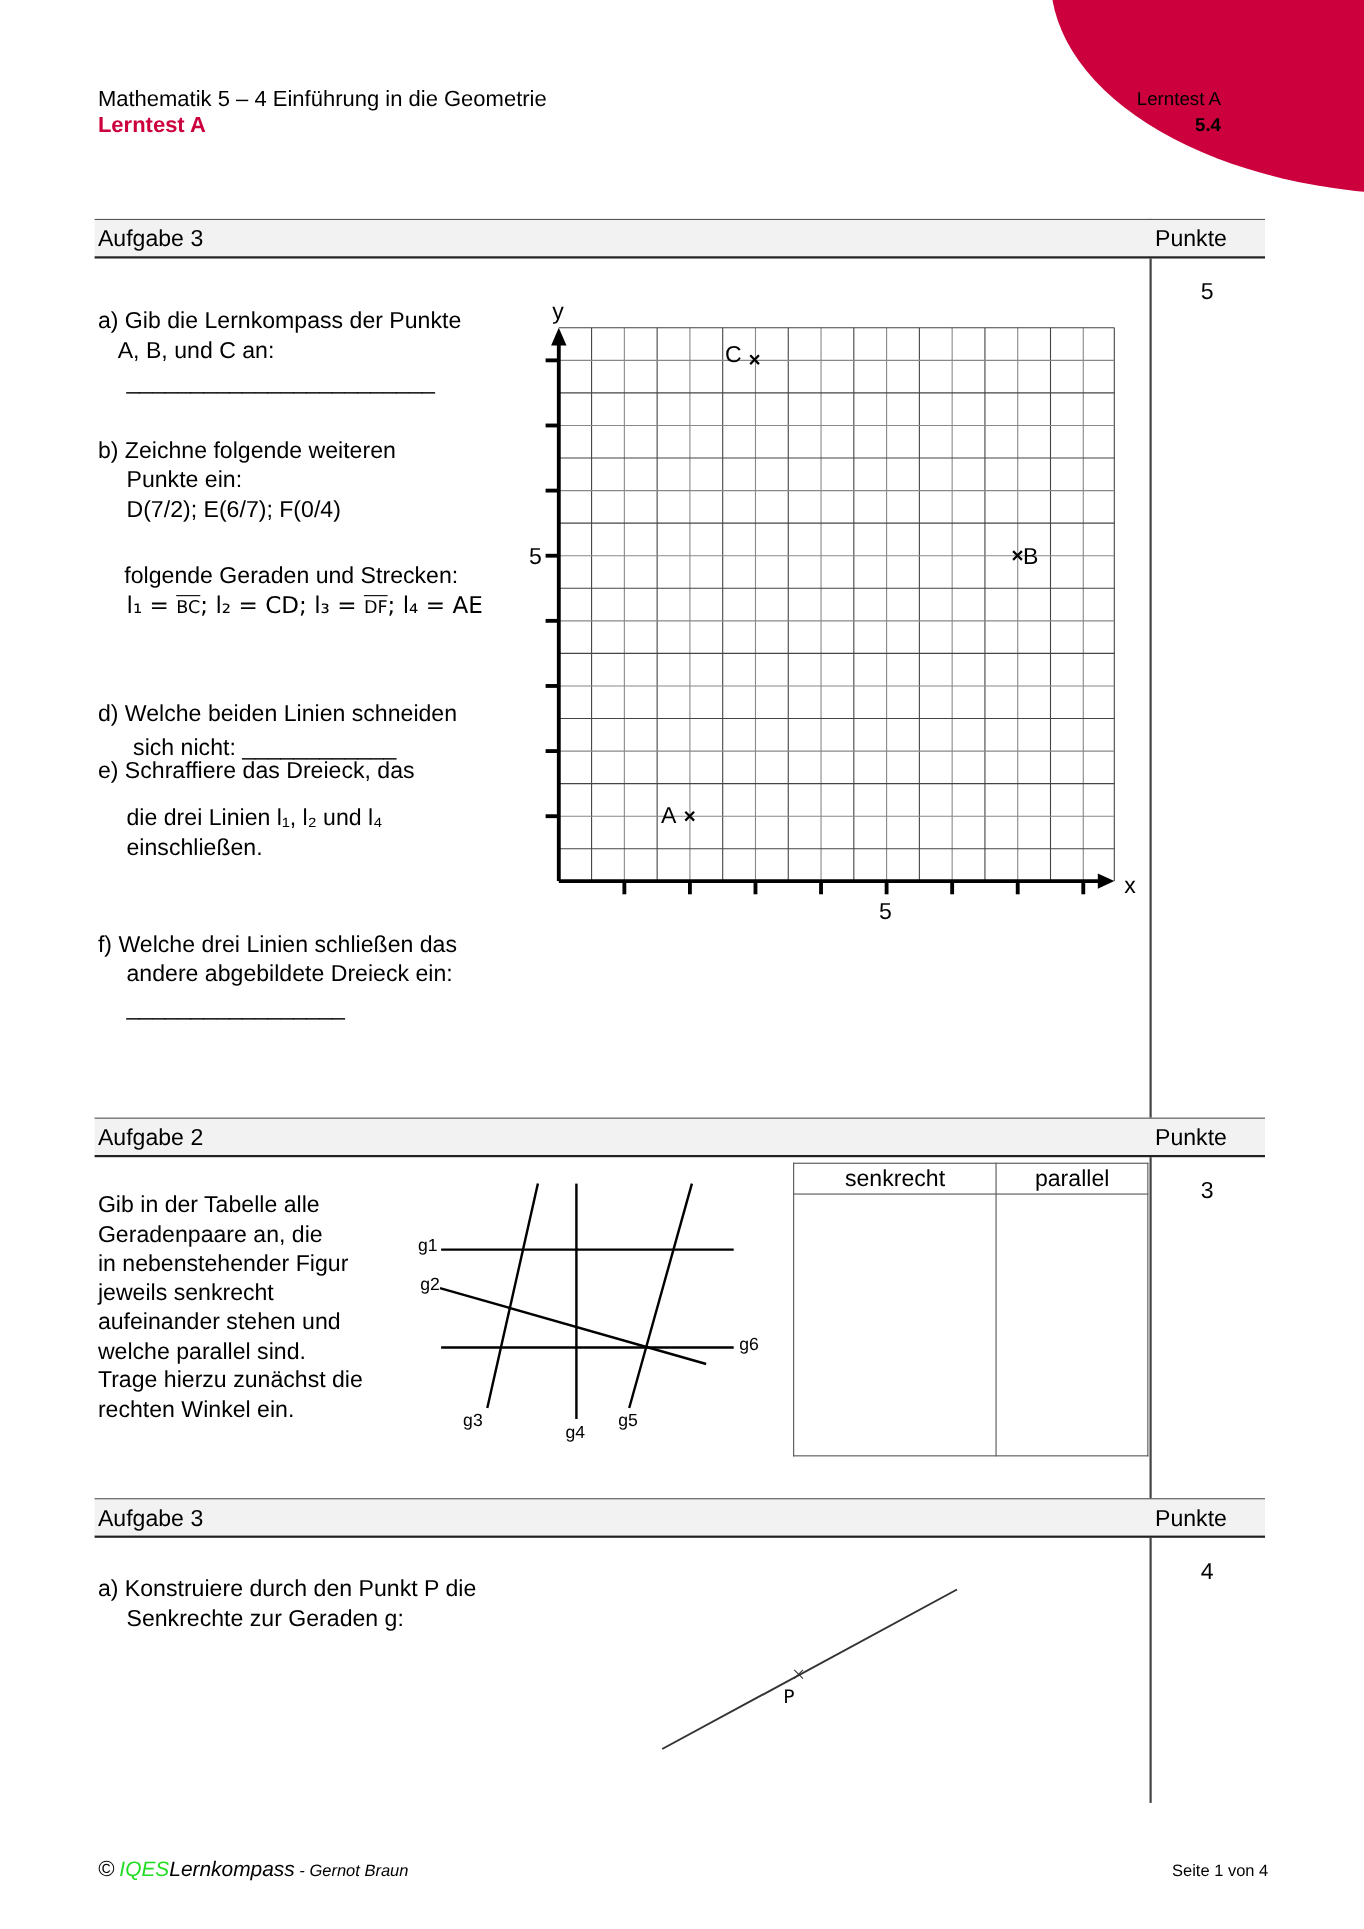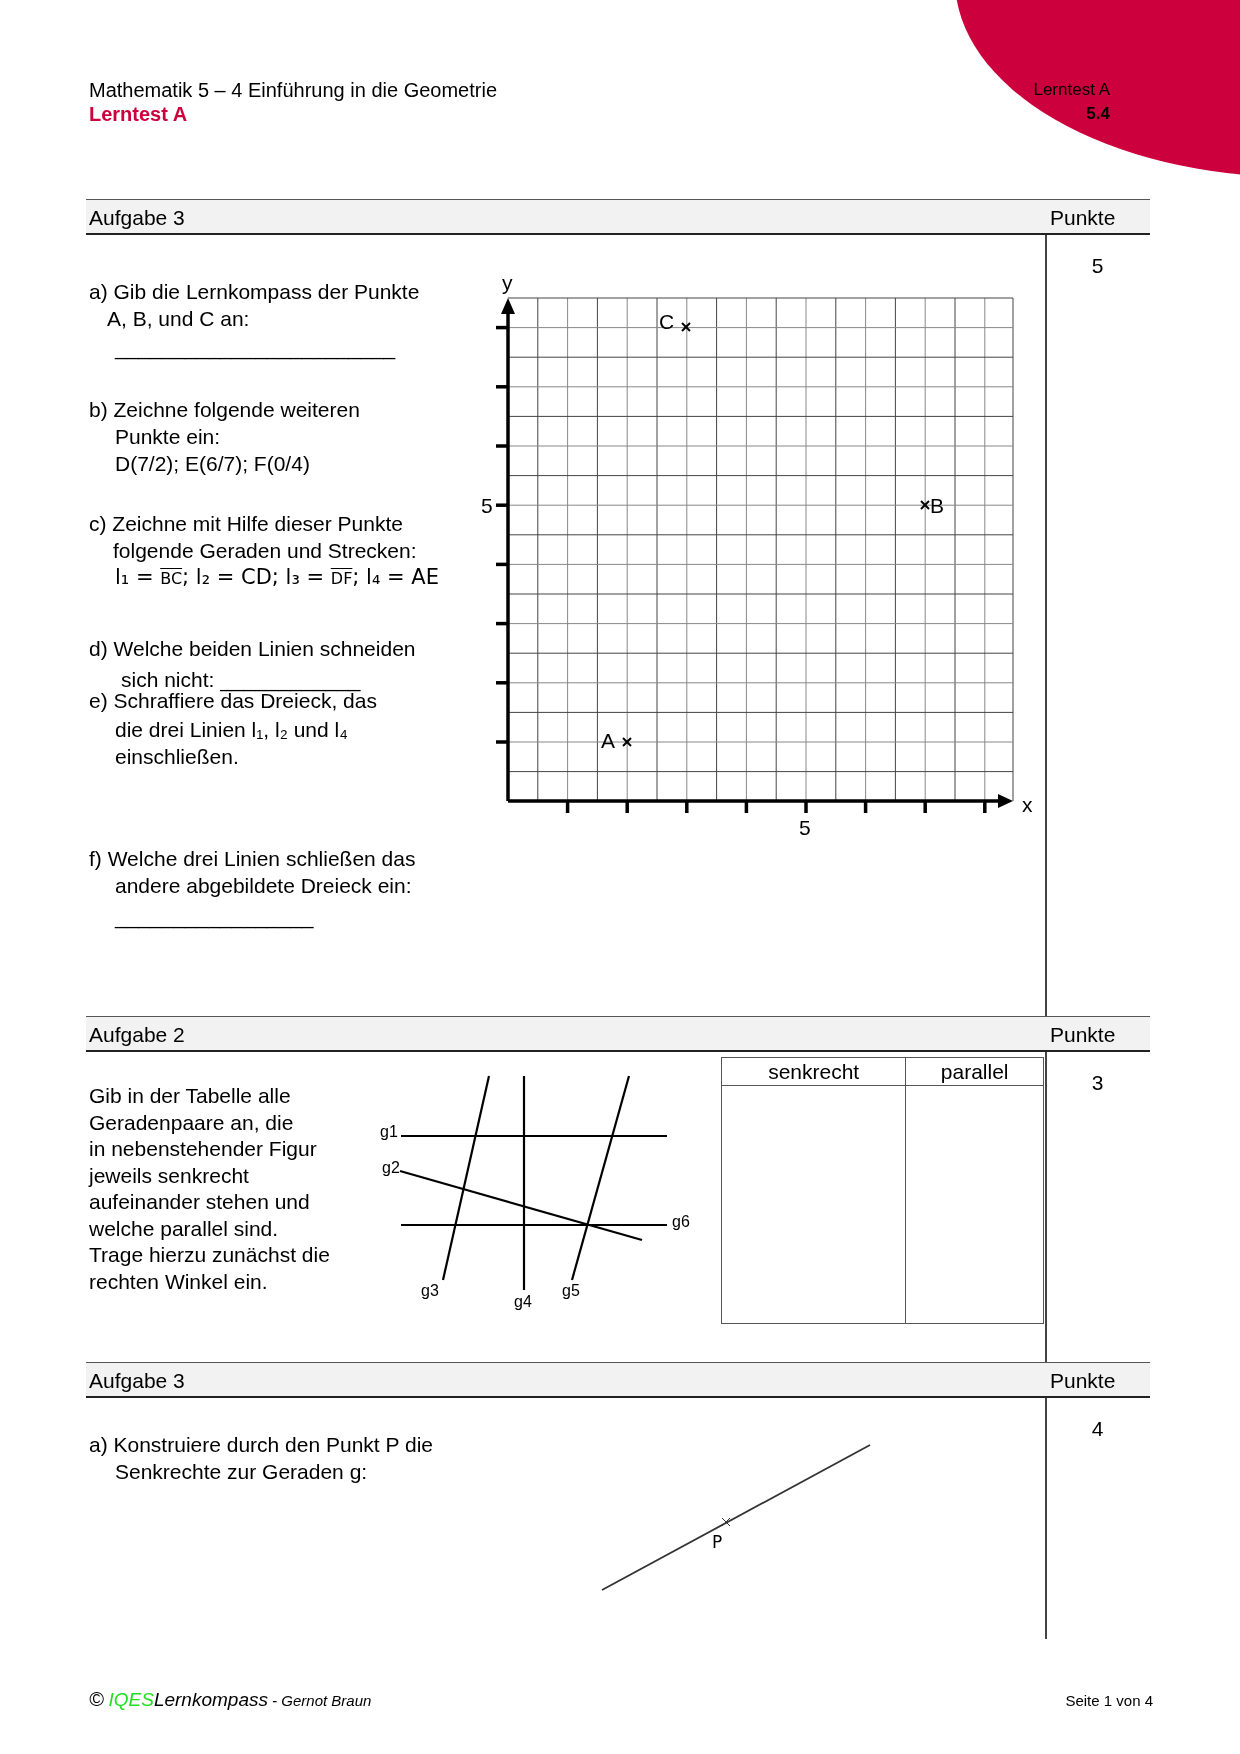--- a/index.html
+++ b/index.html
@@ -52,31 +52,30 @@
   <div>a) Gib die Lernkompass der Punkte</div>
   <div style="padding-left:18px">A, B, und C an:</div>
   <div style="padding-left:26px;margin-top:2px">________________________</div>
 </div>
 <div class="abs txt" style="left:89px;top:396px;">
   <div>b) Zeichne folgende weiteren</div>
   <div style="padding-left:26px">Punkte ein:</div>
   <div style="padding-left:26px">D(7/2); E(6/7); F(0/4)</div>
 </div>
 <div class="abs txt" style="left:89px;top:510px;">
-  <div>c) Zeichne mit Hilfe dieser Punkte</div>
   <div style="padding-left:24px">folgende Geraden und Strecken:</div>
   <div class="hand" style="padding-left:26px;font-size:21px"><span>l₁ = </span><span class="ovl">BC</span><span>; l₂ = CD; l₃ = </span><span class="ovl">DF</span><span>; l₄ = AE</span></div>
 </div>
 <div class="abs txt" style="left:89px;top:635px;">
   <div>d) Welche beiden Linien schneiden</div>
   <div style="padding-left:32px;margin-top:4px">sich nicht: ____________</div>
 </div>
 <div class="abs txt" style="left:89px;top:687px;">
   <div>e) Schraffiere das Dreieck, das</div>
-  <div style="padding-left:26px;margin-top:2px">die drei Linien l₁, l₂ und l₄</div>
+  <div style="padding-left:26px;margin-top:16px">die drei Linien l₁, l₂ und l₄</div>
   <div style="padding-left:26px">einschließen.</div>
 </div>
 <div class="abs txt" style="left:89px;top:845px;">
   <div>f) Welche drei Linien schließen das</div>
   <div style="padding-left:26px">andere abgebildete Dreieck ein:</div>
   <div style="padding-left:26px;margin-top:4px">_________________</div>
 </div>
 
 <svg class="abs" style="left:0;top:0" width="1240" height="900">
   <g stroke="#444" stroke-width="1">

